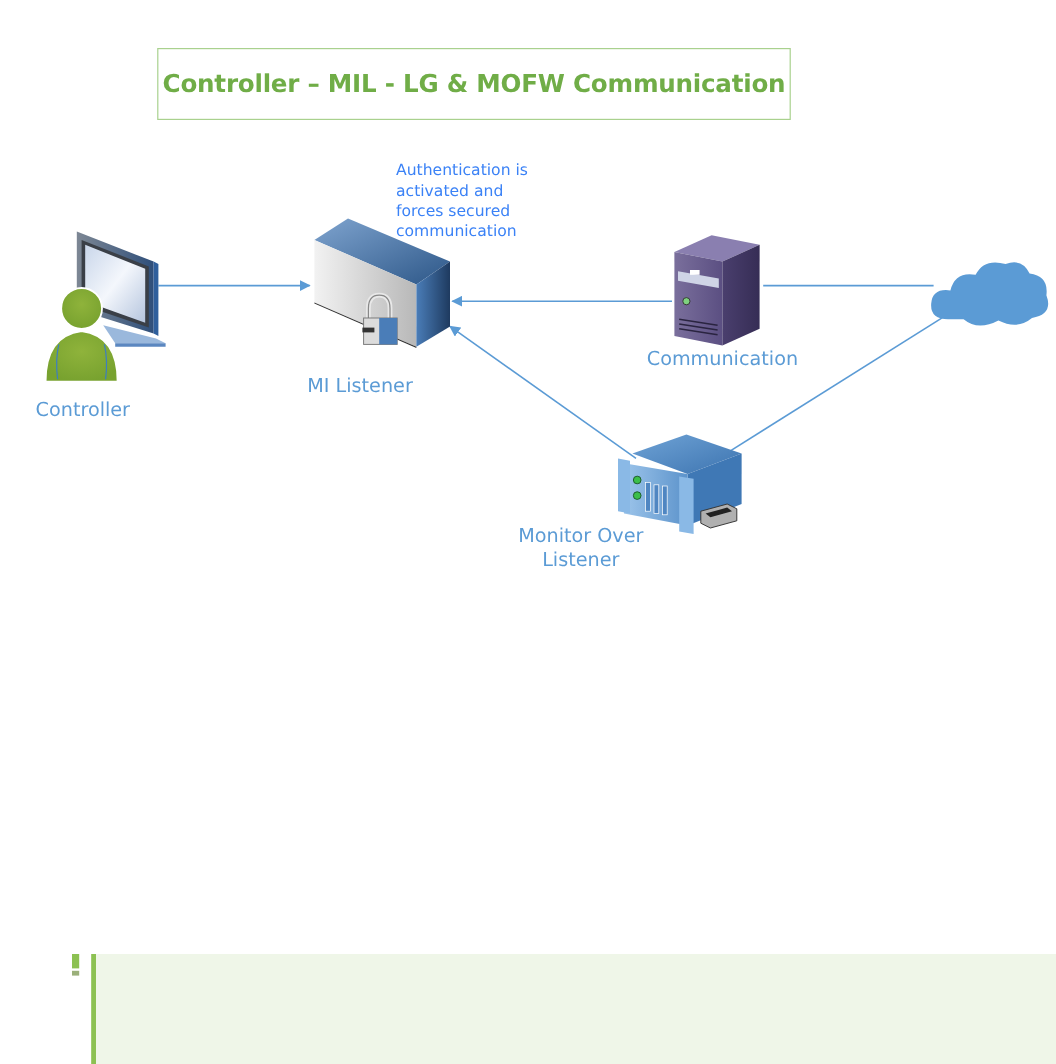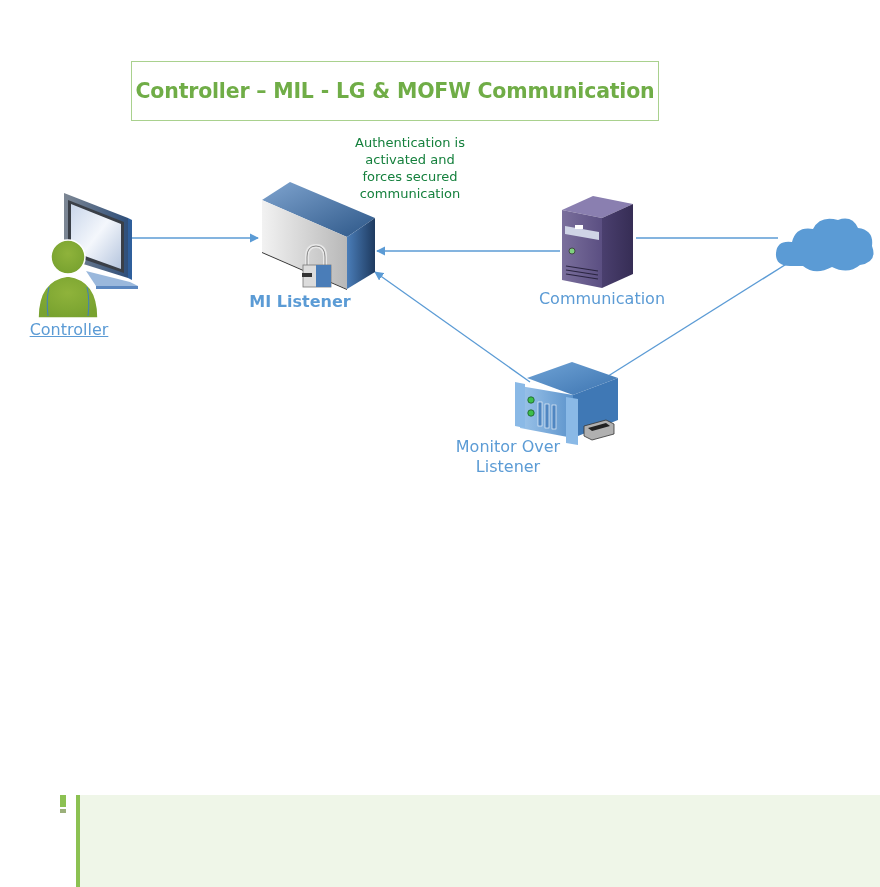--- a/index.html
+++ b/index.html
@@ -1,25 +1,25 @@
 <!DOCTYPE html>
 <html><head>
   <meta charset="utf-8">
   <style>
     html, body { margin: 0; padding: 0; background: #ffffff; }
     body { width: 880px; height: 887px; position: relative; overflow: hidden; font-family: "Liberation Sans", "DejaVu Sans", sans-serif; }
     .abs { position: absolute; }
     .title-box {
-      left: 131px; top: 61px; width: 528px; height: 60px;
+      left: 131px; top: 40px; width: 528px; height: 60px;
       border: 1.5px solid #a9d18e; box-sizing: border-box;
       display: flex; align-items: center; justify-content: center;
     }
     .title-text { color: #70ad47; font-weight: bold; font-size: 20.5px; letter-spacing: -0.2px; font-family: "DejaVu Sans", sans-serif; }
     .node-label { color: #5b9bd5; font-size: 16px; font-family: "DejaVu Sans", sans-serif; text-align: center; line-height: 20px; }
-    .note-text { color: #15803d; font-size: 13px; font-family: "DejaVu Sans", sans-serif; text-align: center; line-height: 17px; }
+    .note-text { color: #3b82f6; font-size: 13px; font-family: "DejaVu Sans", sans-serif; line-height: 17px; }
     svg.canvas { position: absolute; left: 0; top: 0; }
     .callout {
       left: 76px; top: 795px; width: 804px; height: 92px;
       background: #eff6e8; border-left: 4px solid #8cc152; box-sizing: border-box;
     }
   </style>
 </head>
 <body>
 
 <div class="abs title-box">
@@ -143,23 +143,23 @@
   </g>
 </svg>
 
 <div class="abs note-text" style="left:330px; top:134px; width:160px;">
   <div>Authentication is</div>
   <div>activated and</div>
   <div>forces secured</div>
   <div>communication</div>
 </div>
 
-<div class="abs node-label" style="left:14px; top:320px; width:110px;text-decoration:underline;">Controller</div>
-<div class="abs node-label" style="left:240px; top:292px; width:120px;font-weight:bold;">MI Listener</div>
+<div class="abs node-label" style="left:14px; top:332px; width:110px;">Controller</div>
+<div class="abs node-label" style="left:240px; top:312px; width:120px;">MI Listener</div>
 <div class="abs node-label" style="left:532px; top:289px; width:140px;">Communication</div>
-<div class="abs node-label" style="left:438px; top:437px; width:140px;">
+<div class="abs node-label" style="left:414px; top:437px; width:140px;">
   <div>Monitor Over</div>
   <div>Listener</div>
 </div>
 
 <div class="abs callout">
   <span></span>
 </div>
 
 </body></html>

